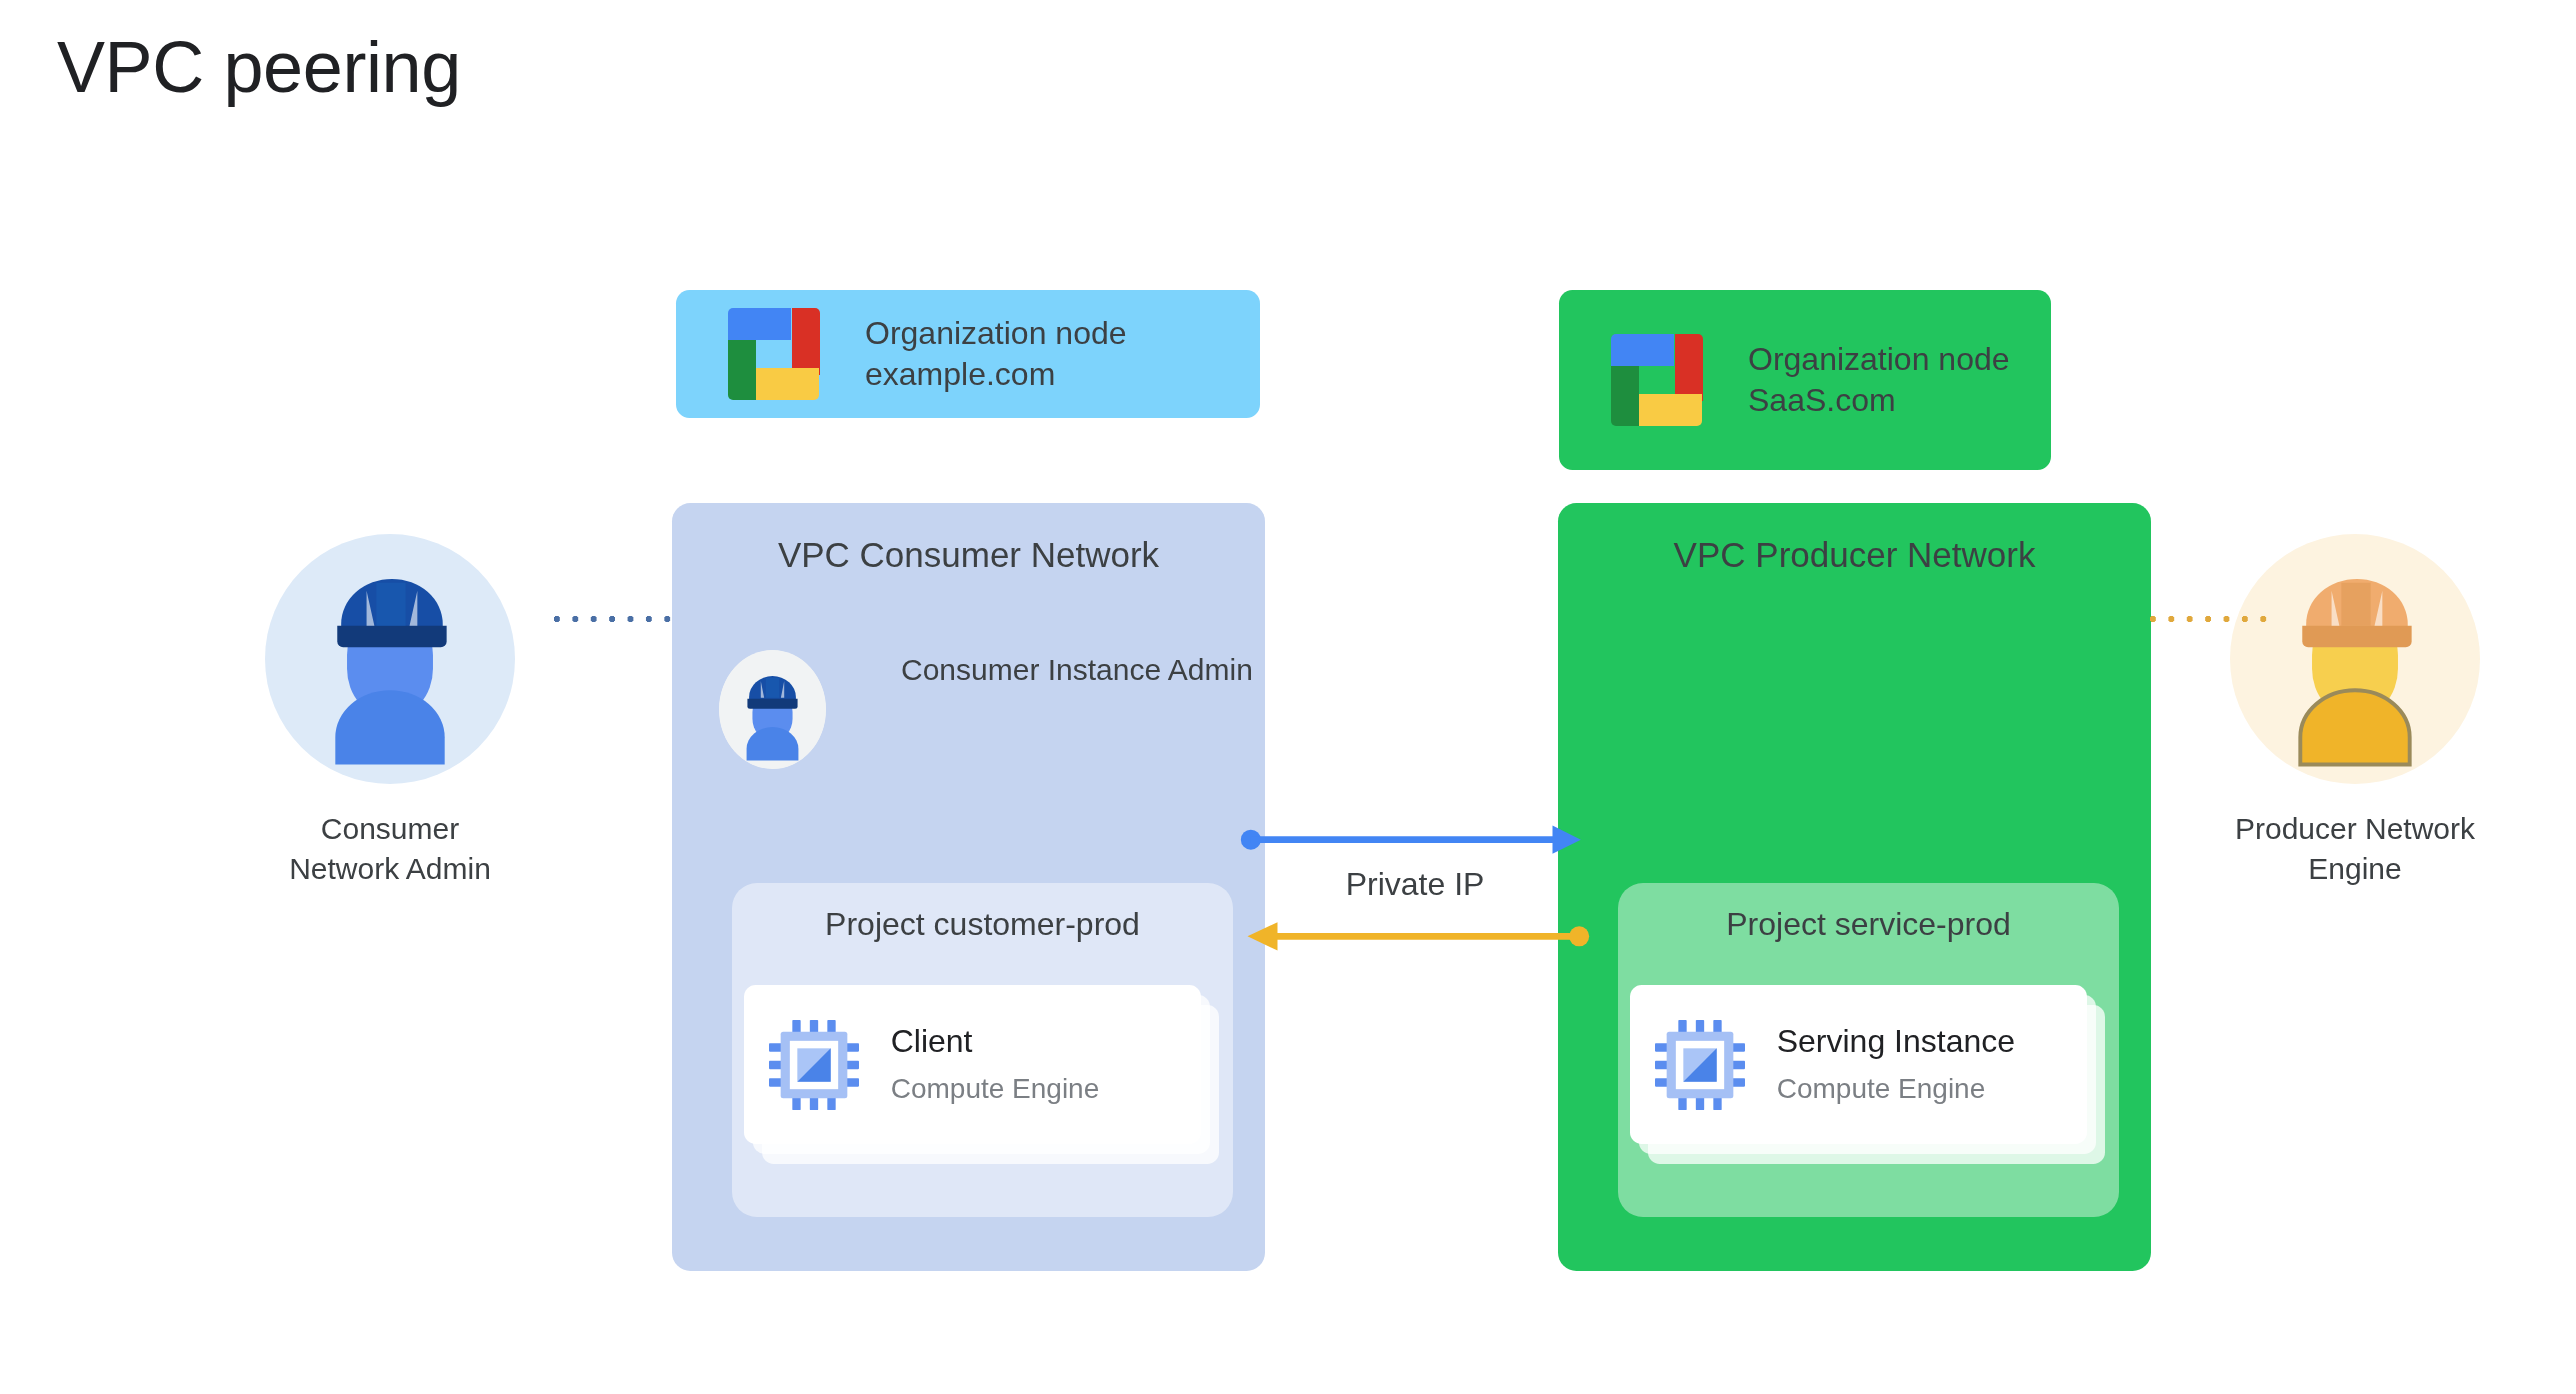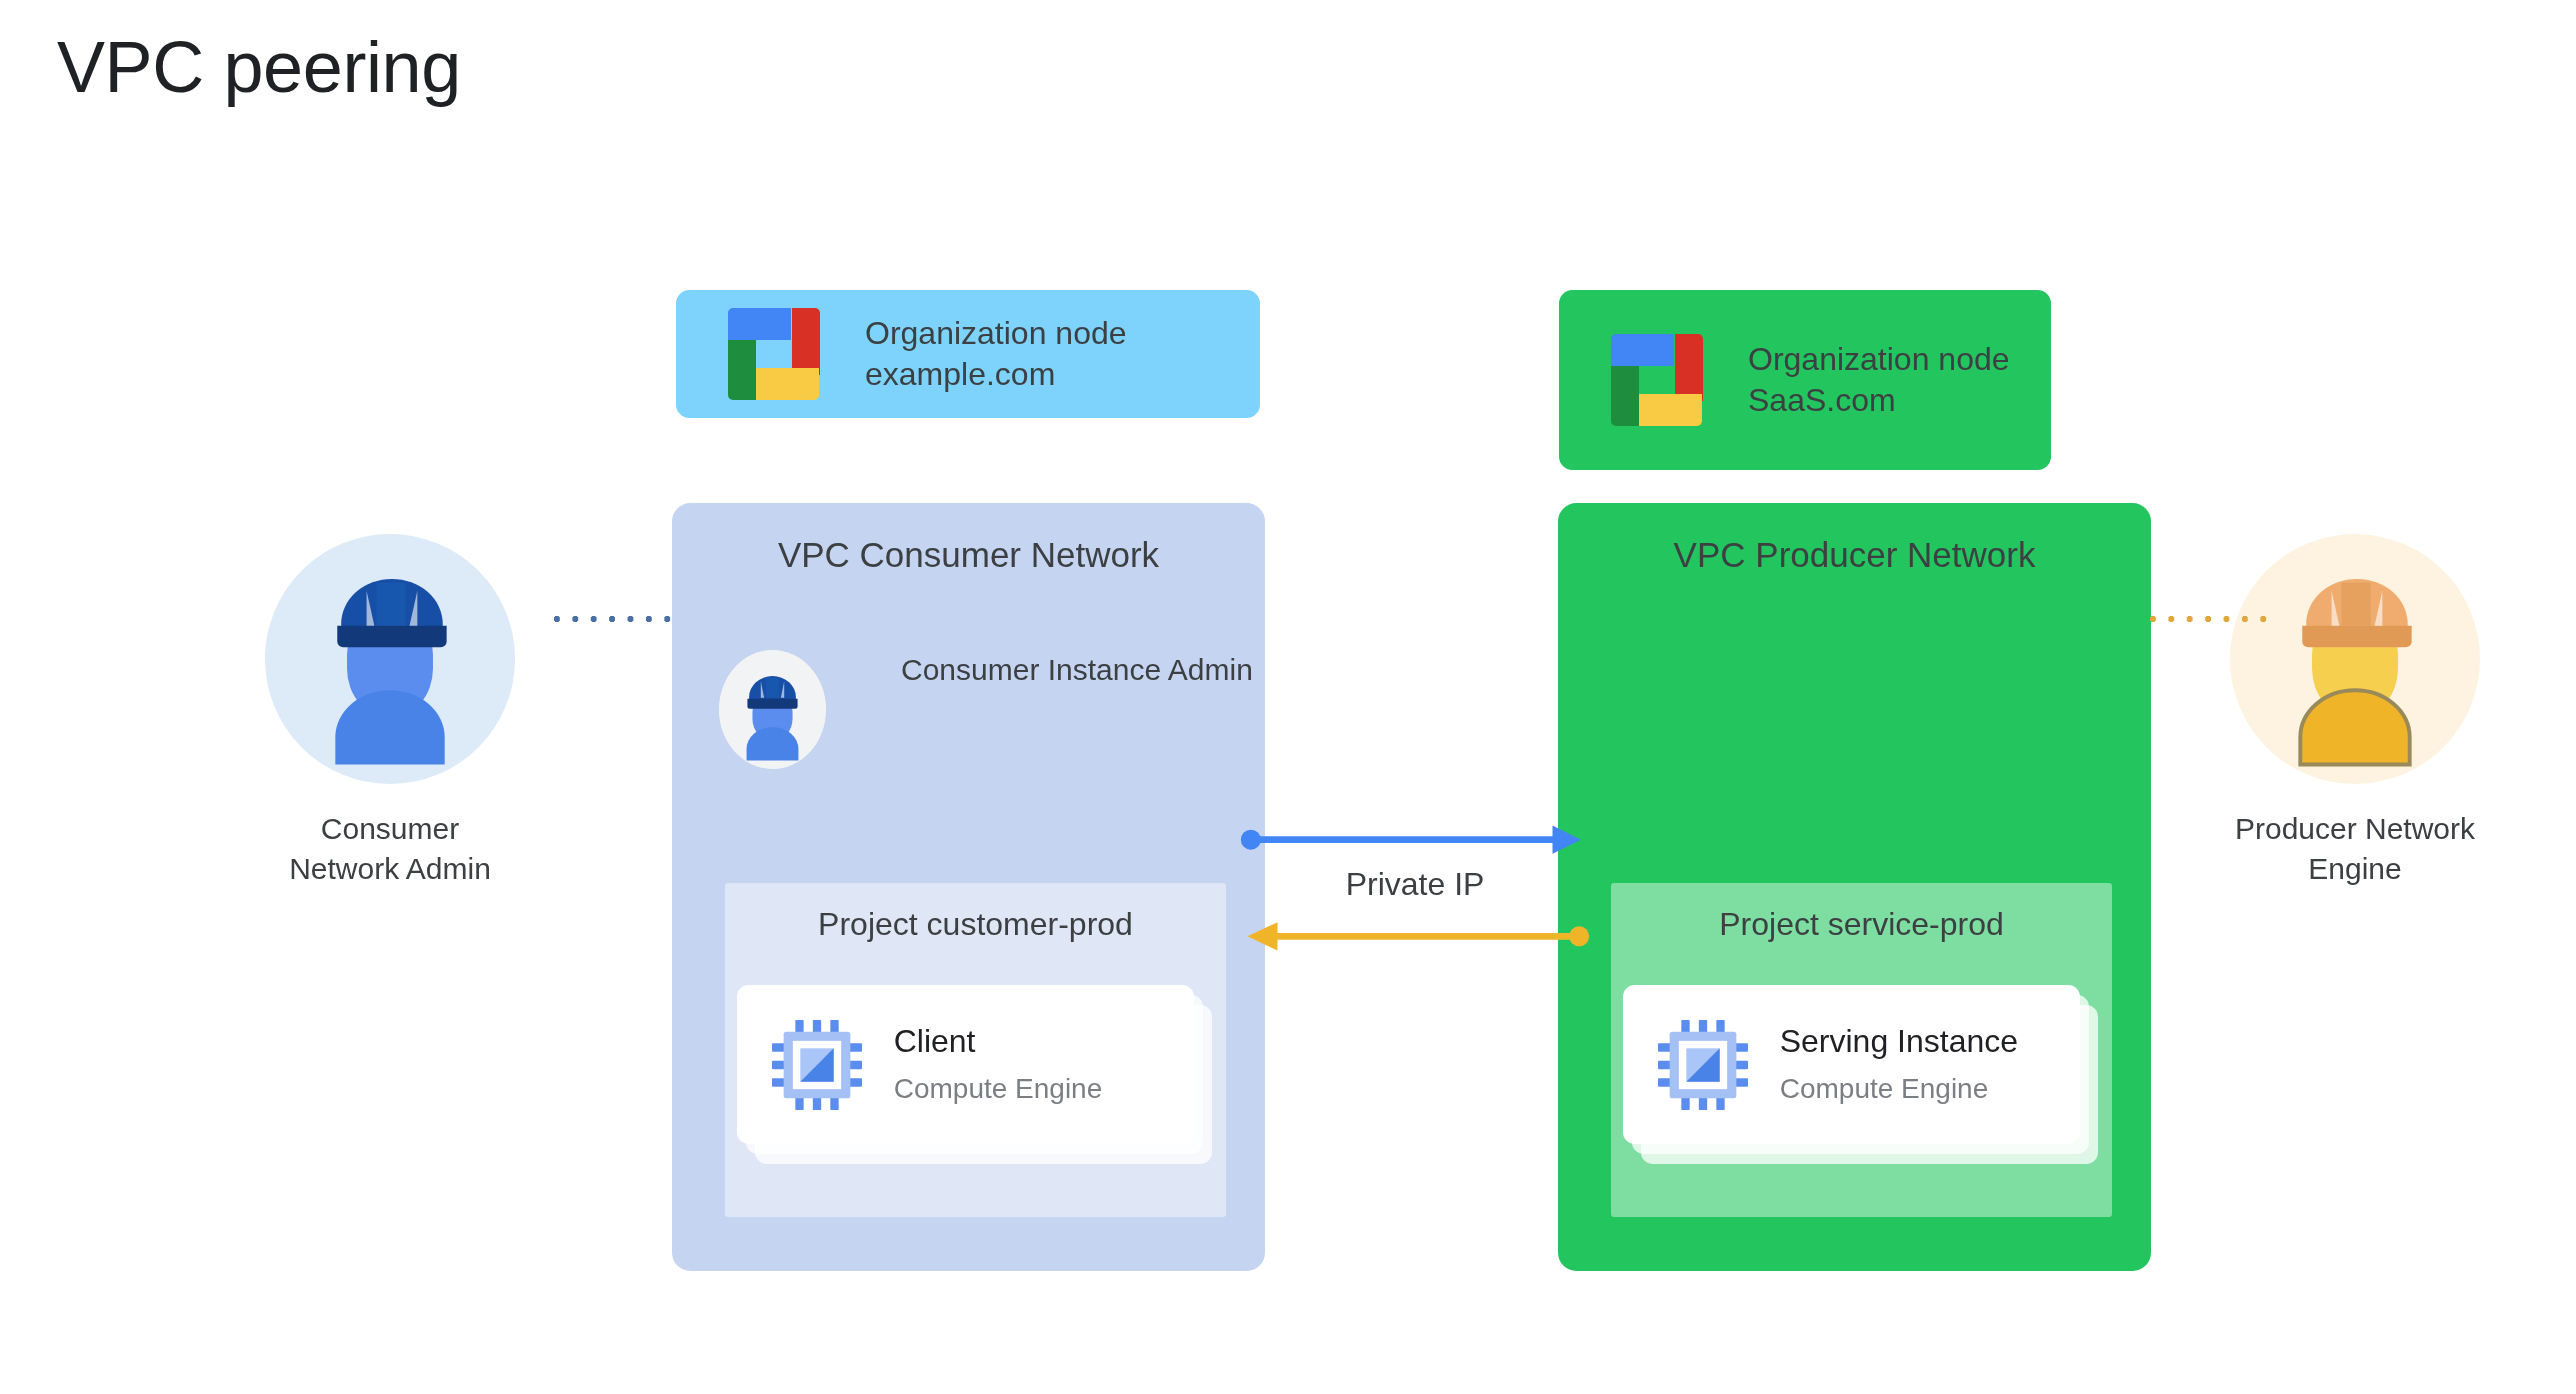--- a/index.html
+++ b/index.html
@@ -190,26 +190,26 @@
   .dotted-line.producer {
     left: 2150px;
     top: 616px;
     width: 122px;
     background-image: radial-gradient(circle at 2.9px 2.9px, #e0a83c 2.9px, transparent 3px);
   }
 
   
   .project-panel {
     position: absolute;
-    left: 53px;
+    left: 60px;
     top: 380px;
     width: 501px;
     height: 334px;
     background: rgba(255,255,255,0.45);
-    border-radius: 3px;
+    border-radius: 25px;
   }
   .vpc-panel.producer .project-panel {
     background: rgba(255,255,255,0.42);
   }
   .project-title {
     position: absolute;
     top: 23.4px;
     left: 0;
     width: 100%;
     text-align: center;
@@ -239,21 +239,21 @@
   }
   .card-stack .card-front {
     position: absolute;
     left: 0; top: 0;
     width: 457px;
     height: 159px;
     background: #ffffff;
     border-radius: 11.7px;
     display: flex;
     align-items: center;
-    padding-left: 35px;
+    padding-left: 25px;
     box-sizing: border-box;
   }
   .card-text { margin-left: 32px; }
   .card-title {
     font-size: 32px;
     color: #202124;
     line-height: 1.18;
   }
   .card-sub {
     font-size: 28px;

